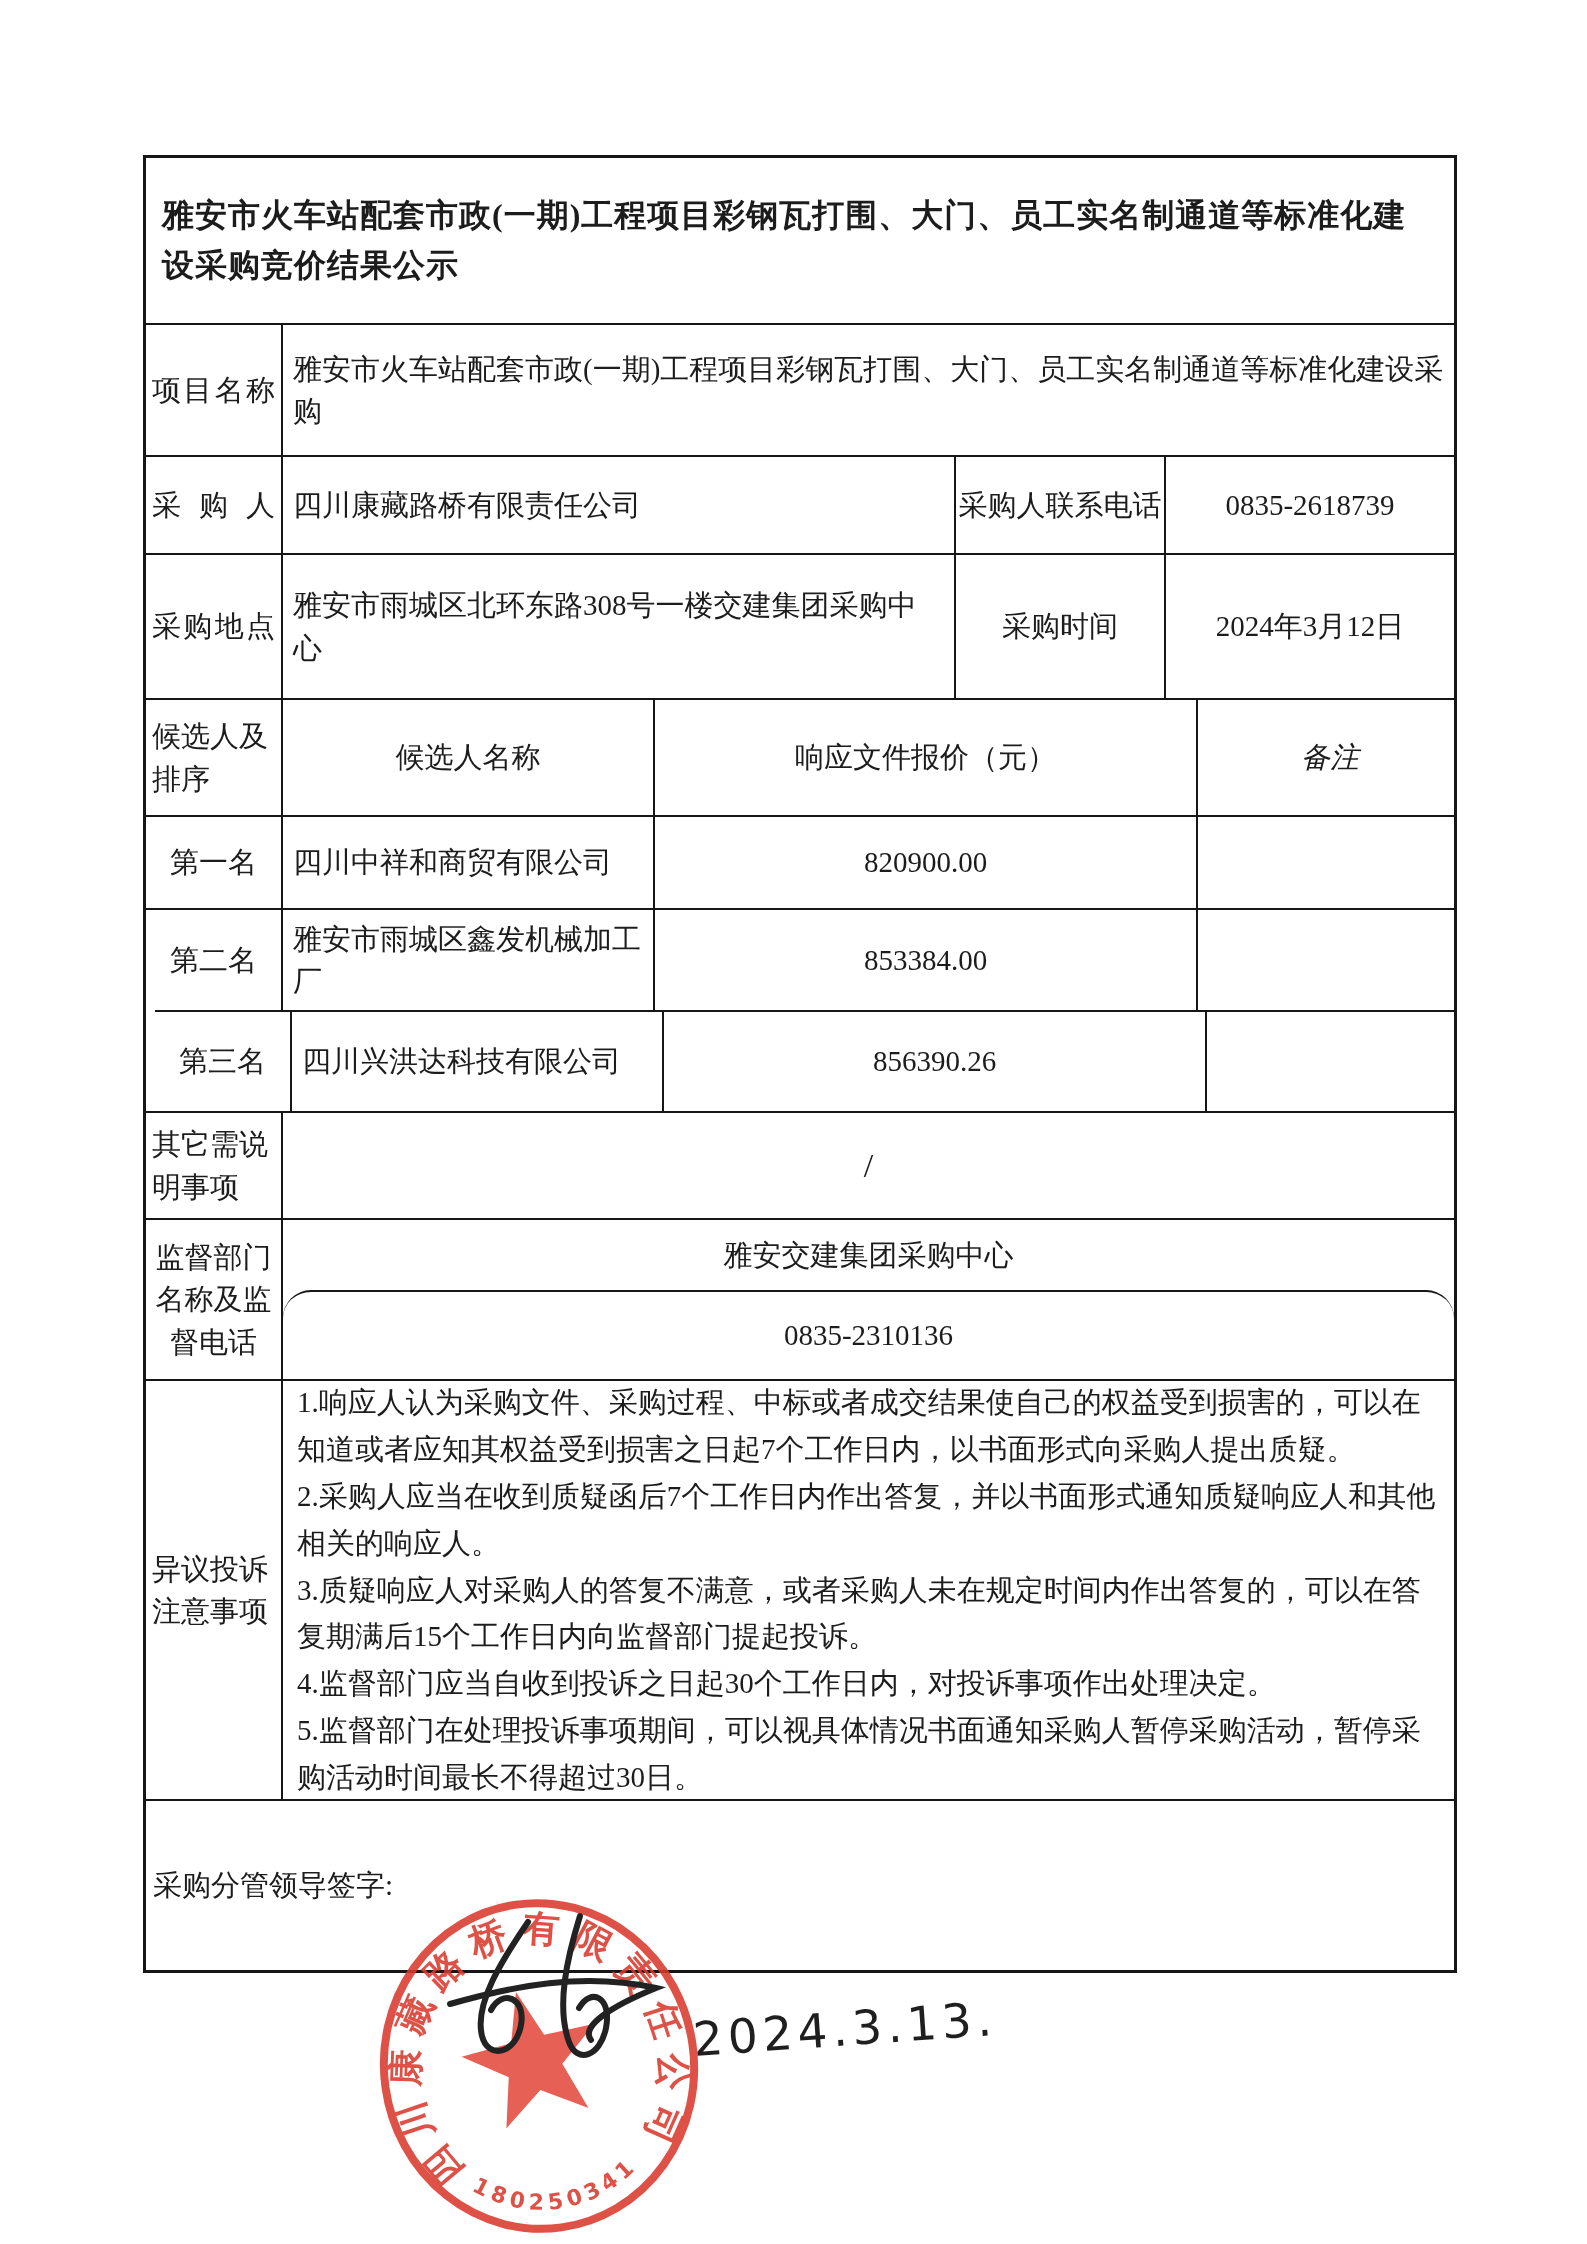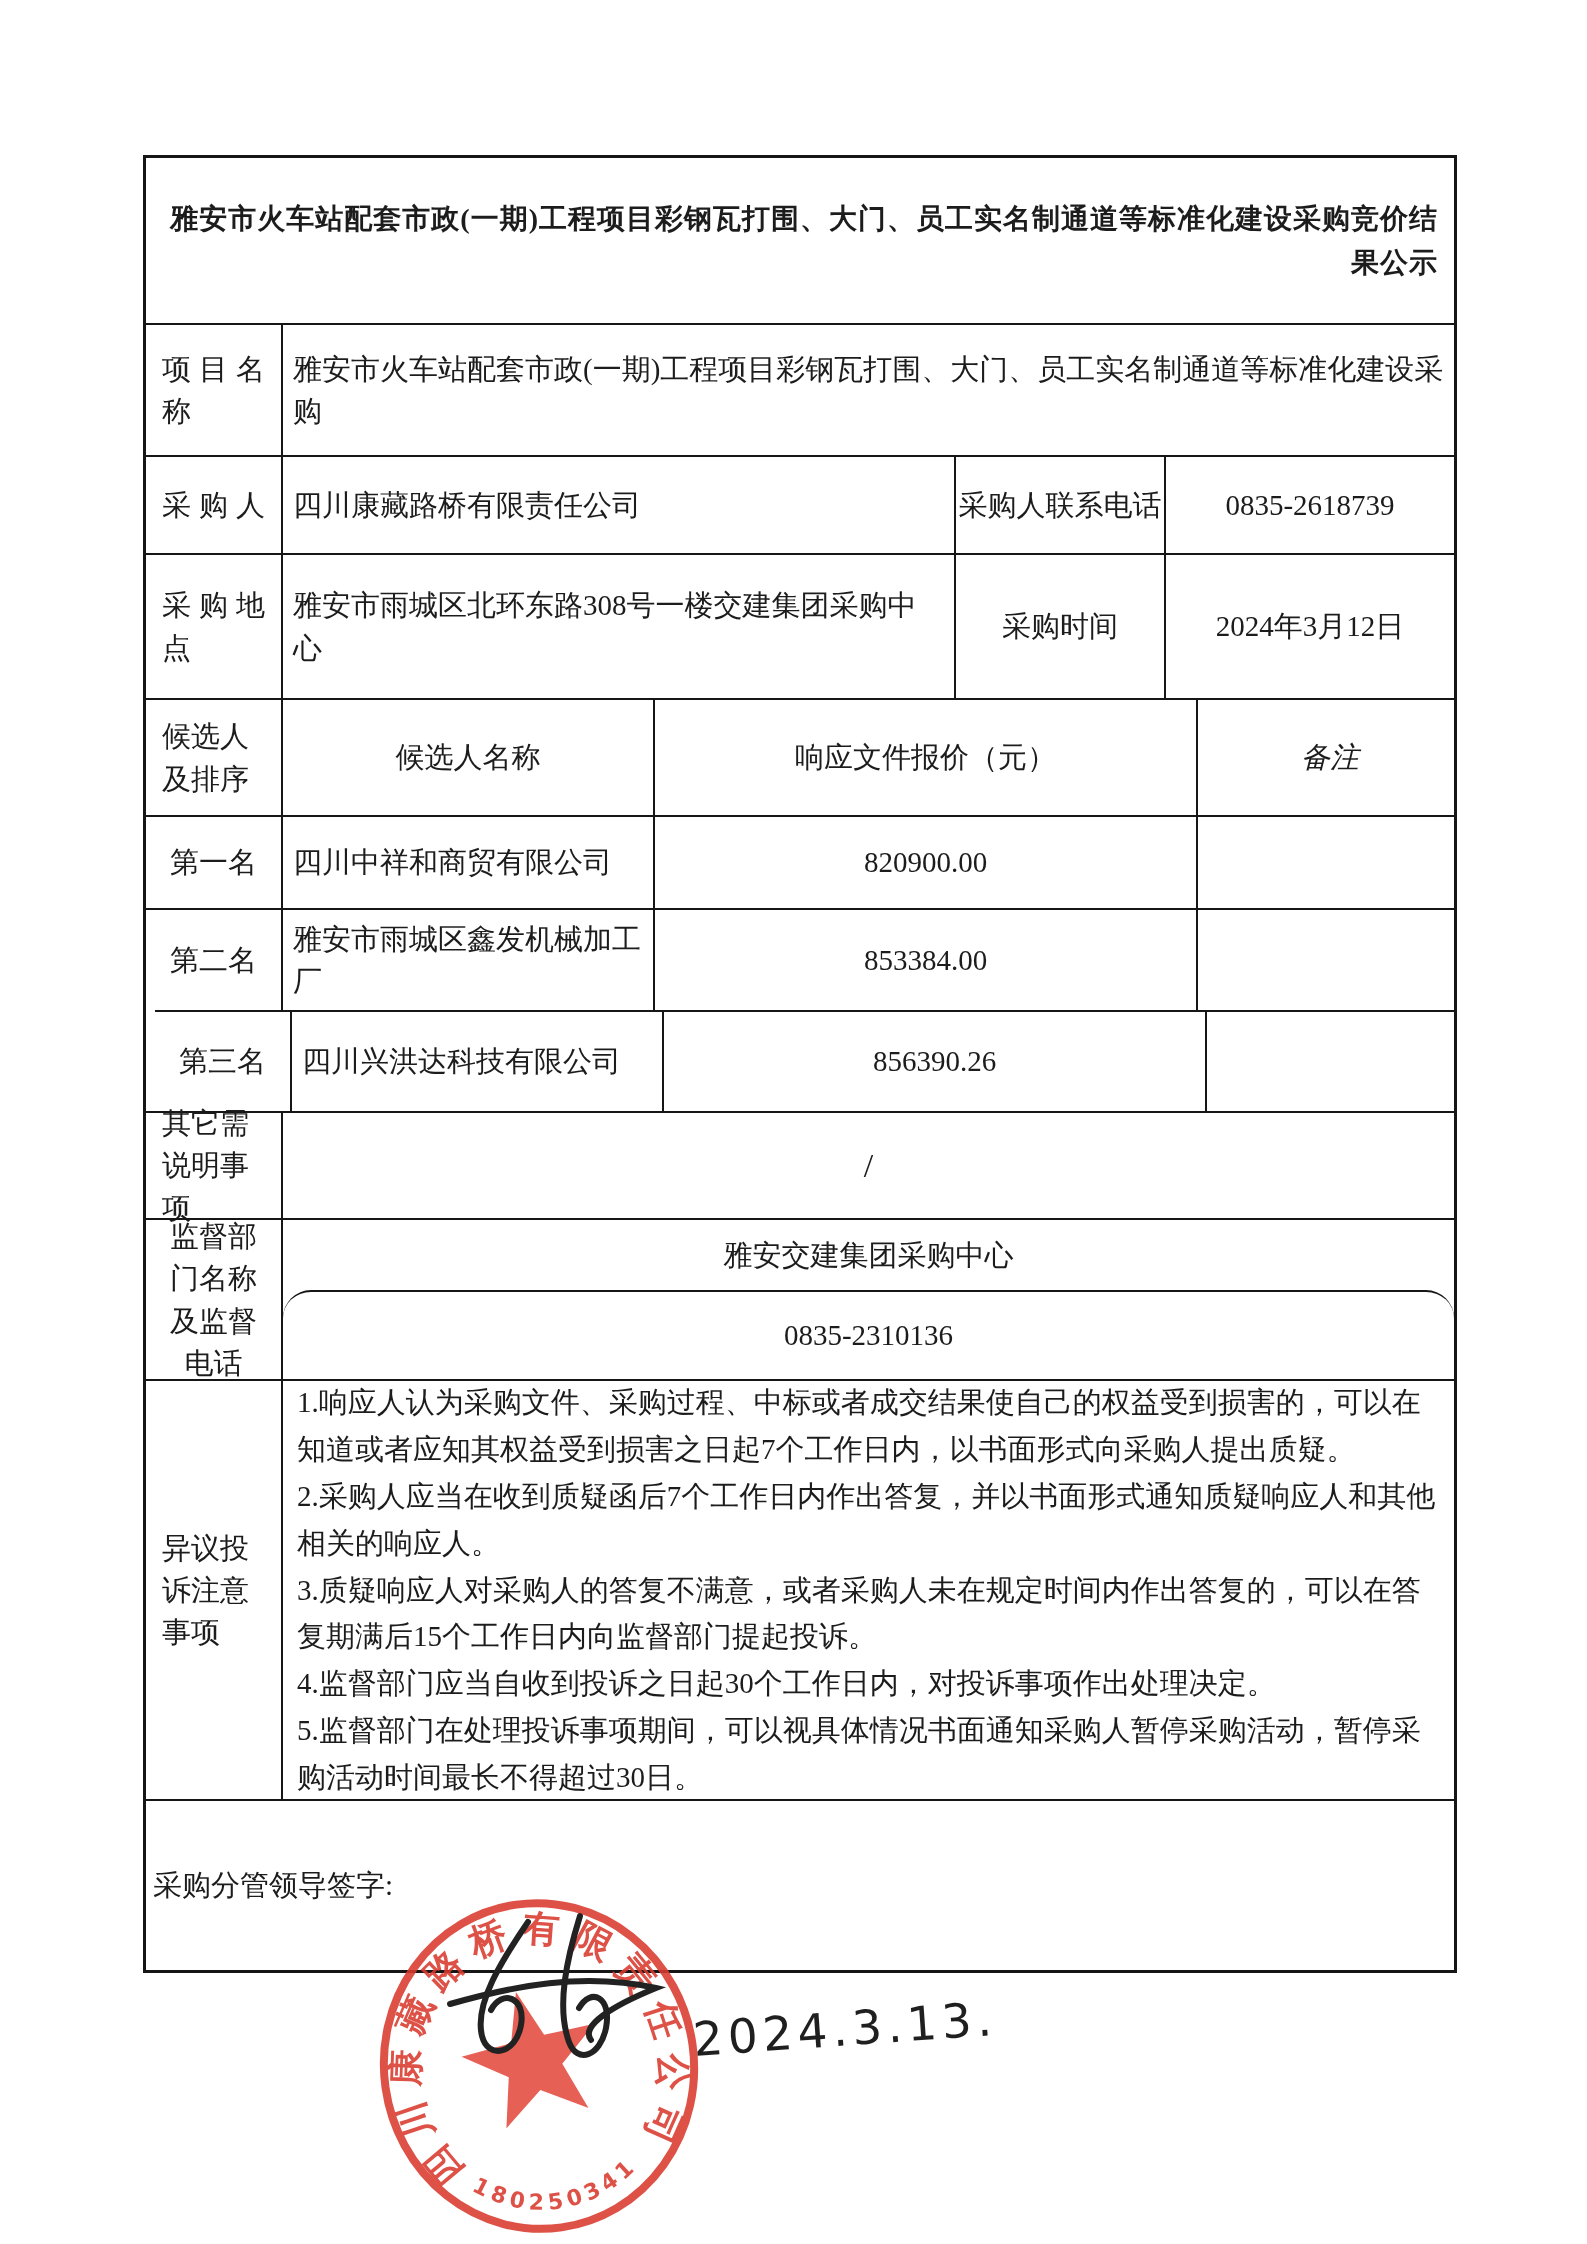--- a/index.html
+++ b/index.html
@@ -38,25 +38,25 @@
   .w-label{width:135px;flex:none;}
   .wa2{width:673px;flex:none;}
   .wa3{width:210px;flex:none;}
   .wa4{width:290px;flex:none;}
   .wb2{width:372px;flex:none;}
   .wb3{width:543px;flex:none;}
   .wb4{width:266px;flex:none;font-style:italic;}
   .w-rest{flex:1;}
 
   .title-cell{
-    width:100%;font-size:28px;font-weight:700;text-align:right;
+    width:100%;font-size:32px;font-weight:700;text-align:left;
     line-height:1.55;padding:10px 16px;letter-spacing:1px;
   }
   .fs{font-size:29px;line-height:1.45;}
-  .lab{padding:4px 16px;}
+  .lab{padding:4px 6px;}
   .spread{text-align:justify;text-align-last:justify;}
   .left{text-align:left;}
   .center{text-align:center;}
   .valcell{padding:6px 10px;}
   .complaint-txt{padding:14px 16px 14px 14px;line-height:1.62;}
   .complaint-txt div{margin:0;}
   .sub{flex:1;display:flex;flex-direction:column;justify-content:center;}
   .sub-top{height:70px;flex:none;}
   .sub-bot{flex:1;border-top:2px solid #161616;display:flex;flex-direction:column;justify-content:center;border-radius:28px;}
   .sign-cell{position:relative;padding-left:7px;}

